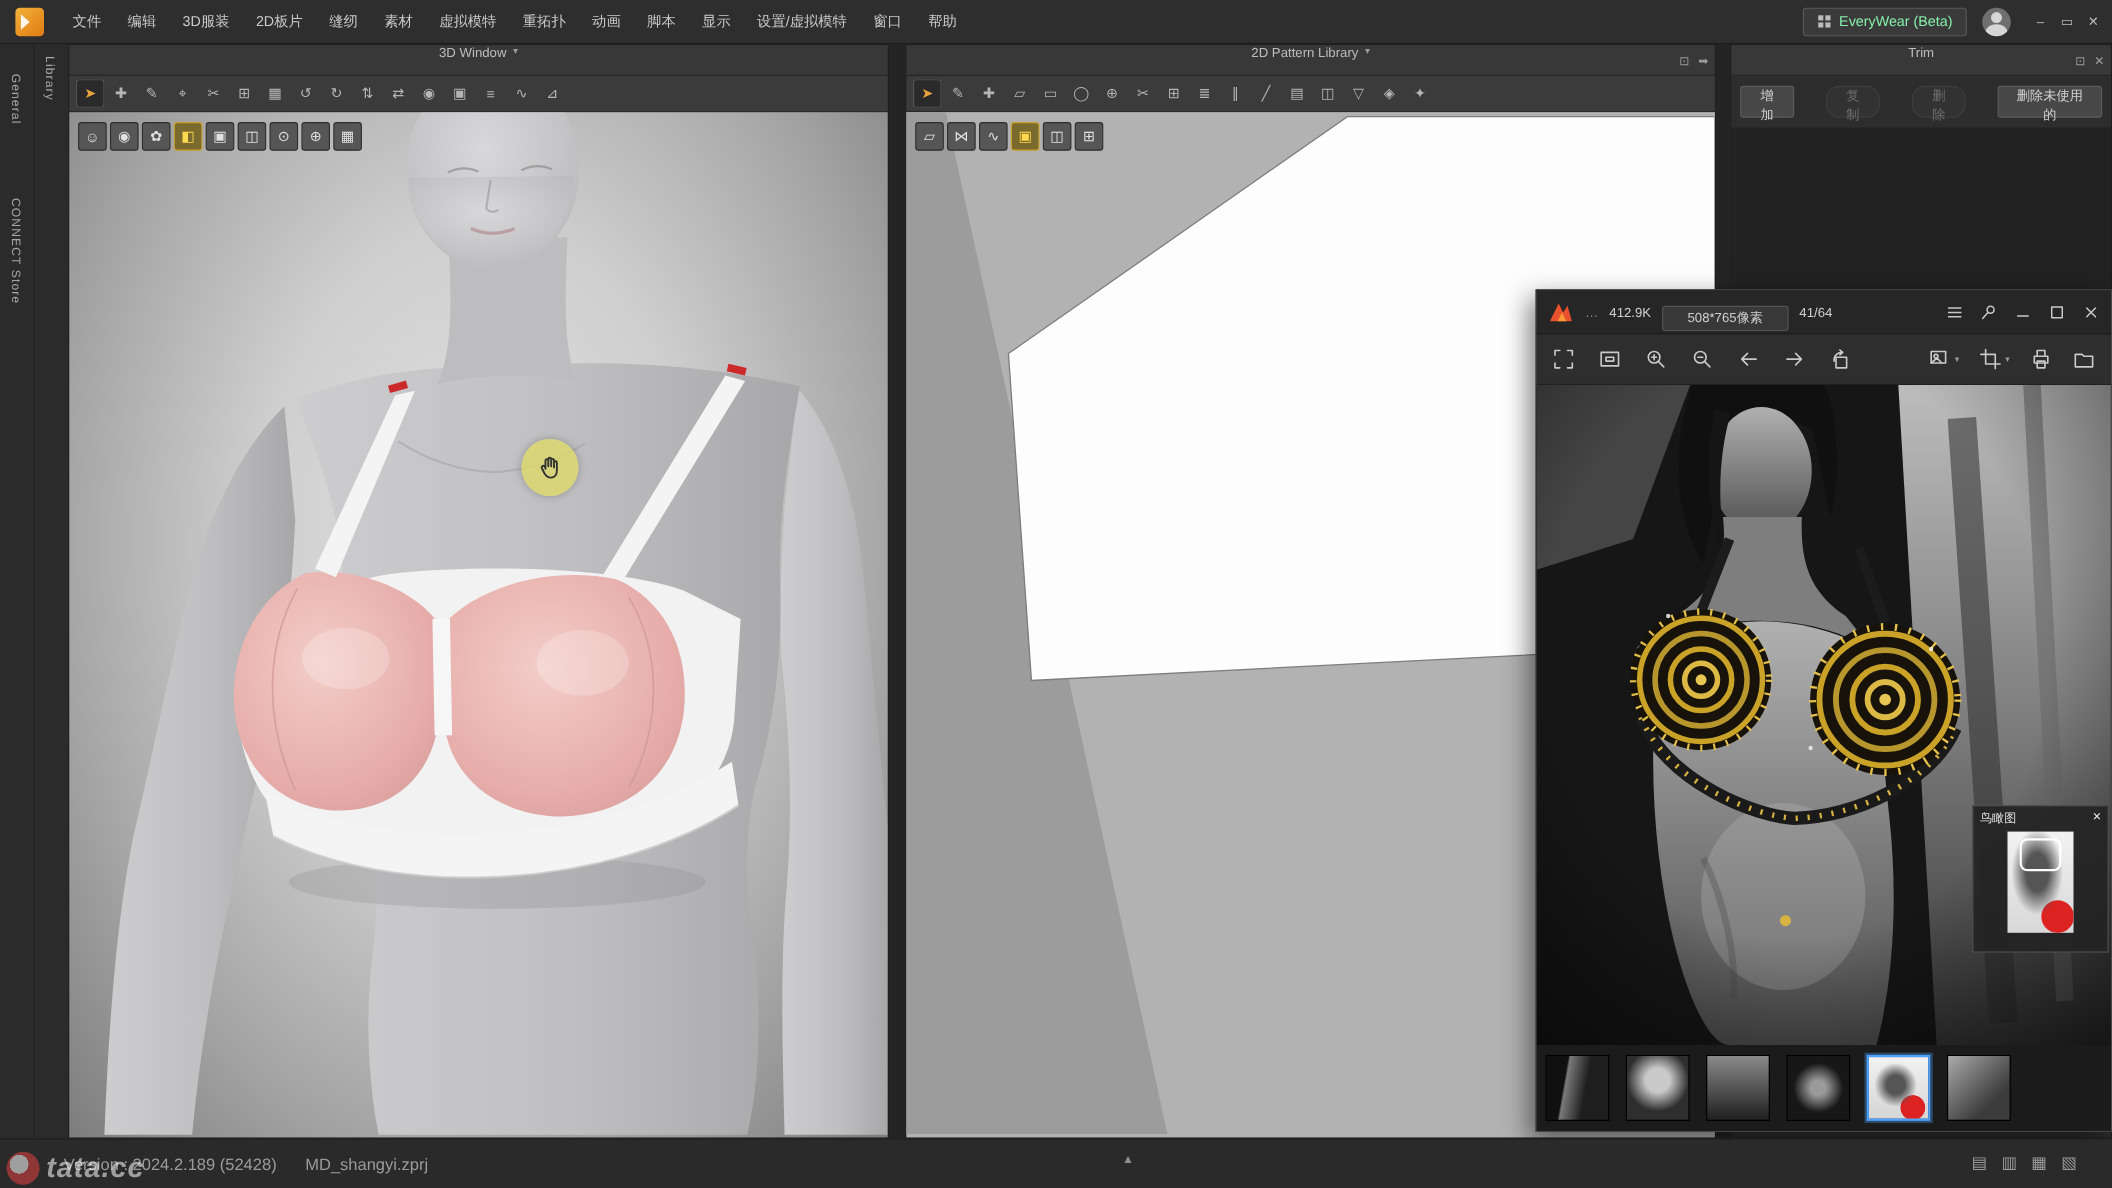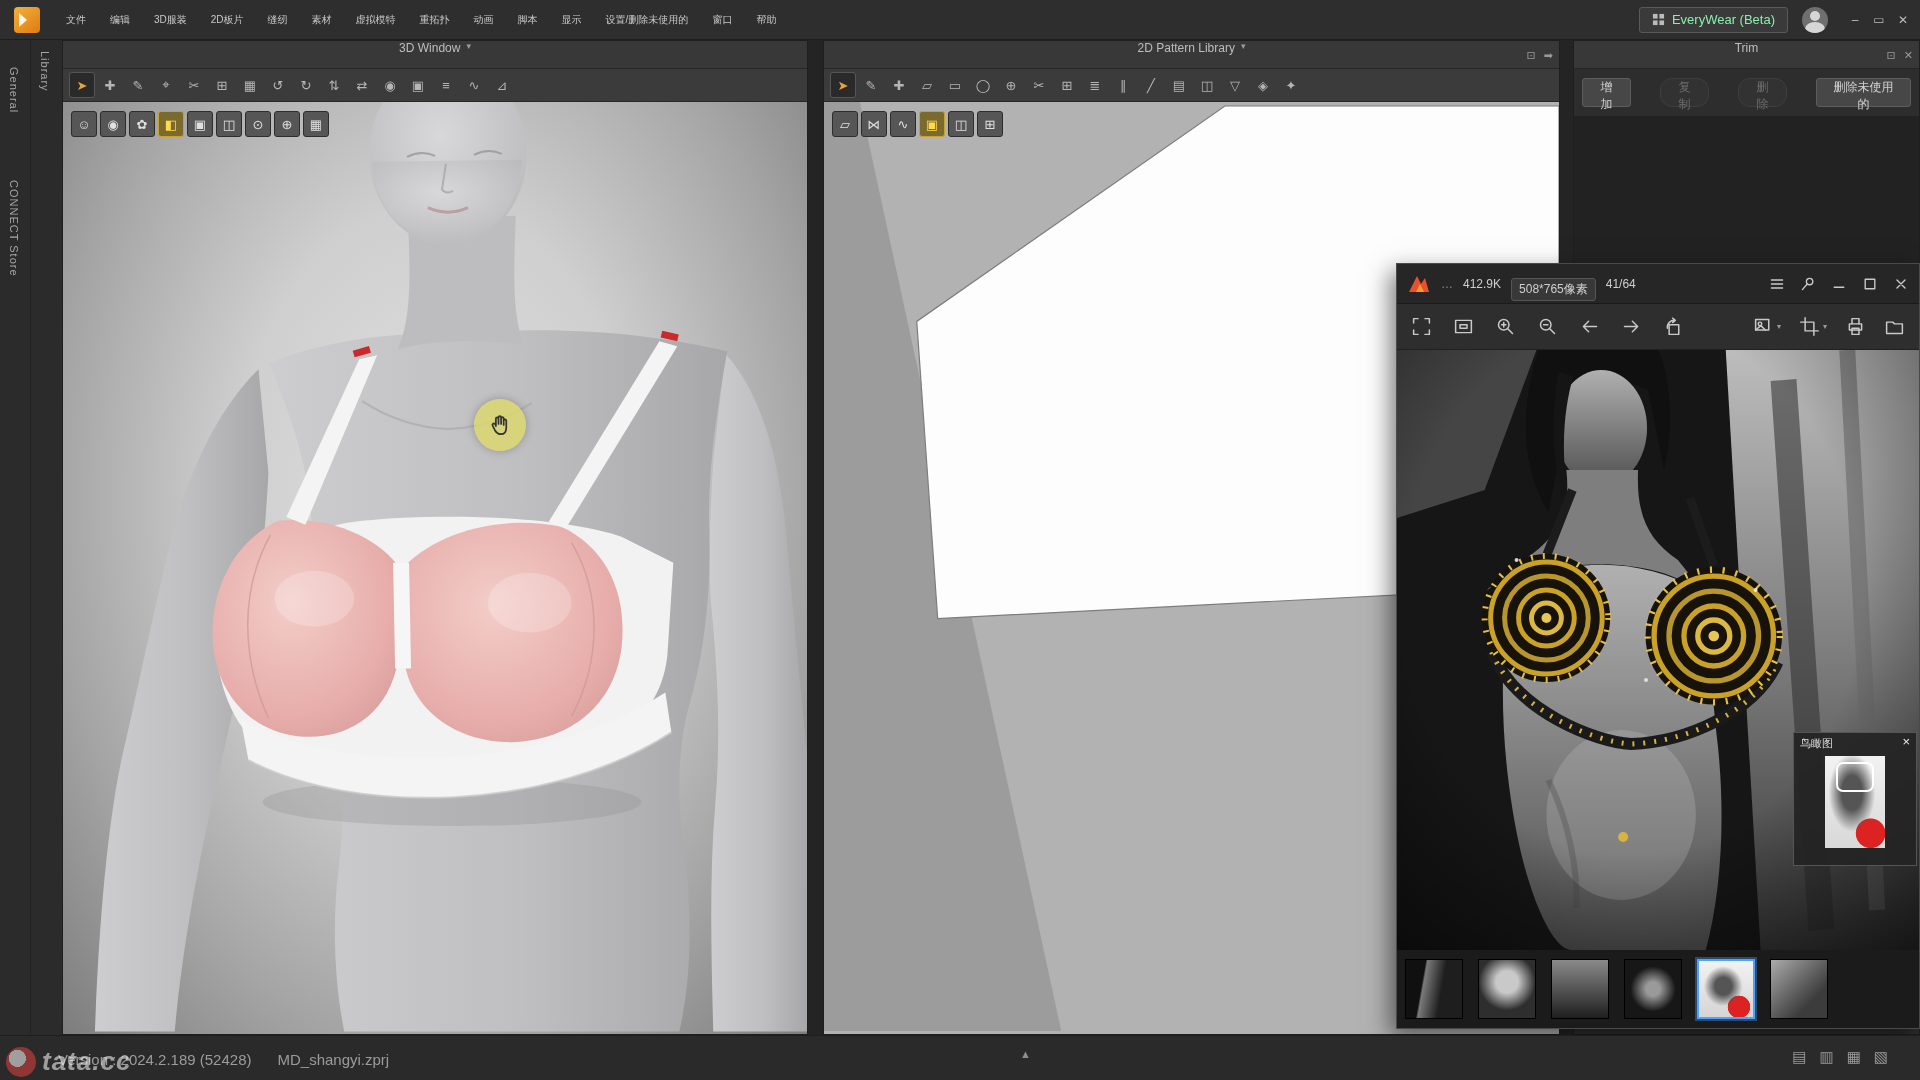--- a/index.html
+++ b/index.html
@@ -6,21 +6,21 @@
   html,body { width:1920px; height:1080px; overflow:hidden; background:#242424;
     font-family:"Liberation Sans","DejaVu Sans",sans-serif; }
 
   
   .menu-bar { position:absolute; left:0; top:0; width:1920px; height:40px; background:#2e2e2e;
     border-bottom:1px solid #1e1e1e; display:flex; align-items:center; padding:0 10px; z-index:30; }
   .app-logo { width:26px; height:26px; border-radius:4px; margin:0 14px 0 4px;
     background:linear-gradient(140deg,#f2b13a,#e07b12); position:relative; }
   .app-logo:before { content:""; position:absolute; left:5px; top:6px; border-left:8px solid #fff;
     border-top:7px solid transparent; border-bottom:7px solid transparent; opacity:.9; }
-  .menu-item { padding:0 12px; font-size:10px; color:#c9c9c9; line-height:40px; cursor:default; }
+  .menu-item { padding:0 12px; font-size:13px; color:#c9c9c9; line-height:40px; cursor:default; }
   .menu-right { margin-left:auto; display:flex; align-items:center; gap:14px; }
   .account-btn { height:26px; display:flex; align-items:center; gap:7px; padding:0 12px;
     background:#3a3a3a; border:1px solid #5a5a5a; border-radius:3px; color:#86efac; font-size:13px; }
   .avatar { width:26px; height:26px; border-radius:50%; background:#6f6f6f; position:relative; overflow:hidden; }
   .avatar:before { content:""; position:absolute; left:8px; top:4px; width:10px; height:10px; border-radius:50%; background:#d6d6d6; }
   .avatar:after { content:""; position:absolute; left:3px; top:15px; width:20px; height:14px; border-radius:50% 50% 0 0; background:#d6d6d6; }
   .win-ctl { display:flex; gap:10px; margin-left:6px; }
   .win-ctl span { width:14px; height:14px; display:flex; align-items:center; justify-content:center; color:#bdbdbd; font-size:12px; }
 
   
@@ -66,21 +66,21 @@
   .trim-content { height:898px; background:#222; }
 
   
   .viewer { position:absolute; left:1396px; top:263px; width:524px; height:766px; background:#262626;
     border:1px solid #4a4a4a; z-index:40; display:flex; flex-direction:column; box-shadow:-6px 8px 22px rgba(0,0,0,.5); }
   .v-title { height:40px; display:flex; align-items:center; padding:0 10px; gap:10px; background:#262626;
     border-bottom:1px solid #1a1a1a; }
   .v-logo { width:24px; height:20px; }
   .v-dots { color:#8a8a8a; font-size:12px; }
   .v-badge { font-size:12px; color:#cfcfcf; }
-  .v-badge.pill { background:#383838; border:1px solid #555; border-radius:3px; padding:2px 7px;margin-top:11px; }
+  .v-badge.pill { background:#383838; border:1px solid #555; border-radius:3px; padding:2px 22px;margin-top:11px; }
   .v-ctls { margin-left:auto; display:flex; align-items:center; gap:15px; }
   .v-ctls svg, .v-tools svg { width:16px; height:16px; stroke:#c9c9c9; fill:none; stroke-width:1.7;
     stroke-linecap:round; stroke-linejoin:round; }
   .v-tools { height:46px; display:flex; align-items:center; padding:0 14px; gap:21px; background:#2e2e2e;
     border-bottom:1px solid #202020; }
   .v-tools .vico { display:flex; align-items:center; gap:3px; }
   .v-tools svg { width:21px; height:21px; }
   .v-tools .grp-right { margin-left:auto; display:flex; gap:18px; }
   .v-caret { color:#9a9a9a; font-size:8px; }
   .v-image { position:relative; flex:1; overflow:hidden; background:#111; }
@@ -138,21 +138,21 @@
   <span class="menu-item">编辑</span>
   <span class="menu-item">3D服装</span>
   <span class="menu-item">2D板片</span>
   <span class="menu-item">缝纫</span>
   <span class="menu-item">素材</span>
   <span class="menu-item">虚拟模特</span>
   <span class="menu-item">重拓扑</span>
   <span class="menu-item">动画</span>
   <span class="menu-item">脚本</span>
   <span class="menu-item">显示</span>
-  <span class="menu-item">设置/删除未使用的</span>
+  <span class="menu-item">设置/虚拟模特</span>
   <span class="menu-item">窗口</span>
   <span class="menu-item">帮助</span>
   <div class="menu-right">
     <div class="account-btn">
       <svg width="13" height="13" viewBox="0 0 14 14">
           <rect x="1" y="1" width="5" height="5" fill="#bbb"></rect>
           <rect x="8" y="1" width="5" height="5" fill="#bbb"></rect>
           <rect x="1" y="8" width="5" height="5" fill="#bbb"></rect>
           <rect x="8" y="8" width="5" height="5" fill="#bbb"></rect>
         </svg>

